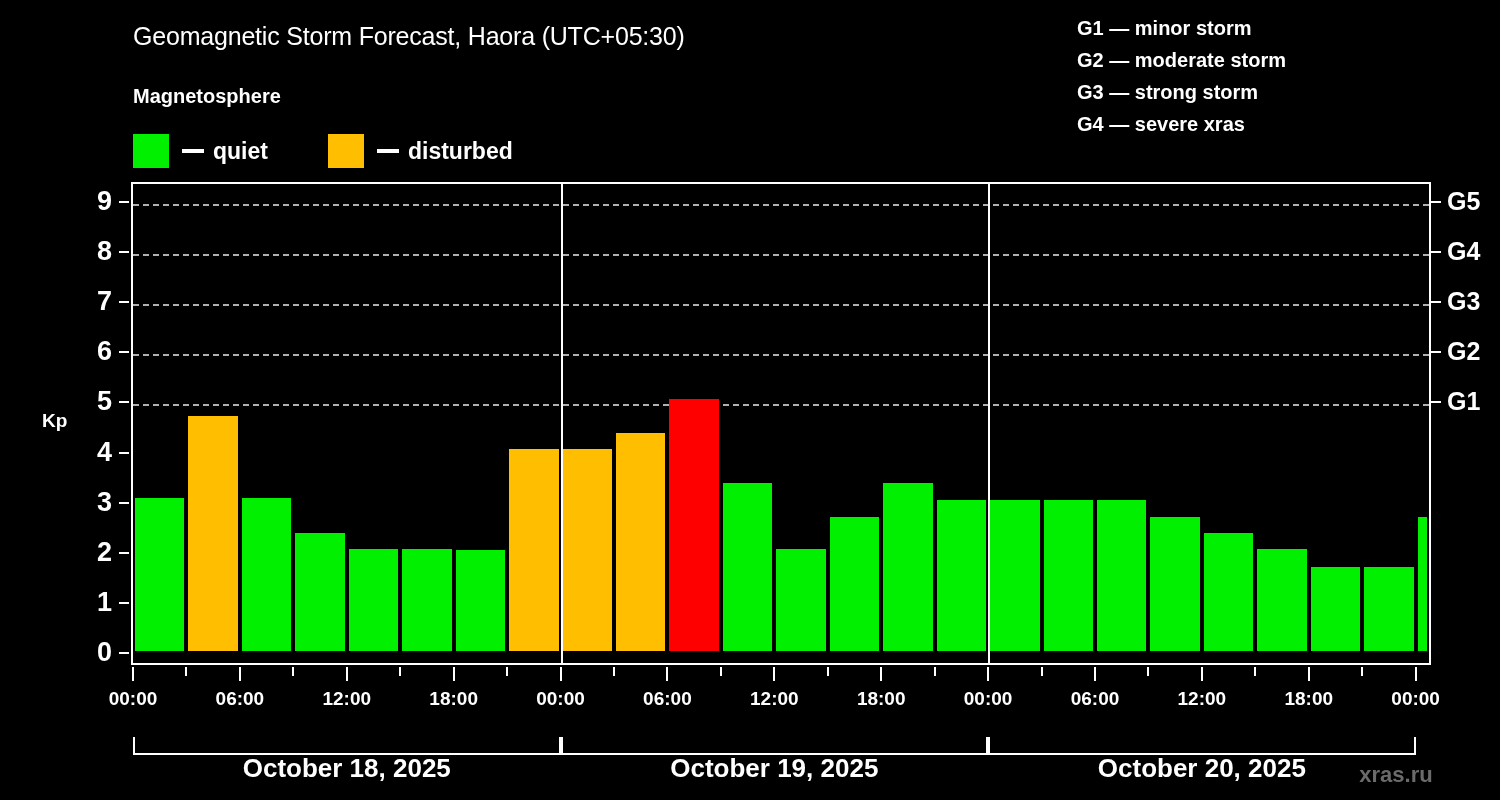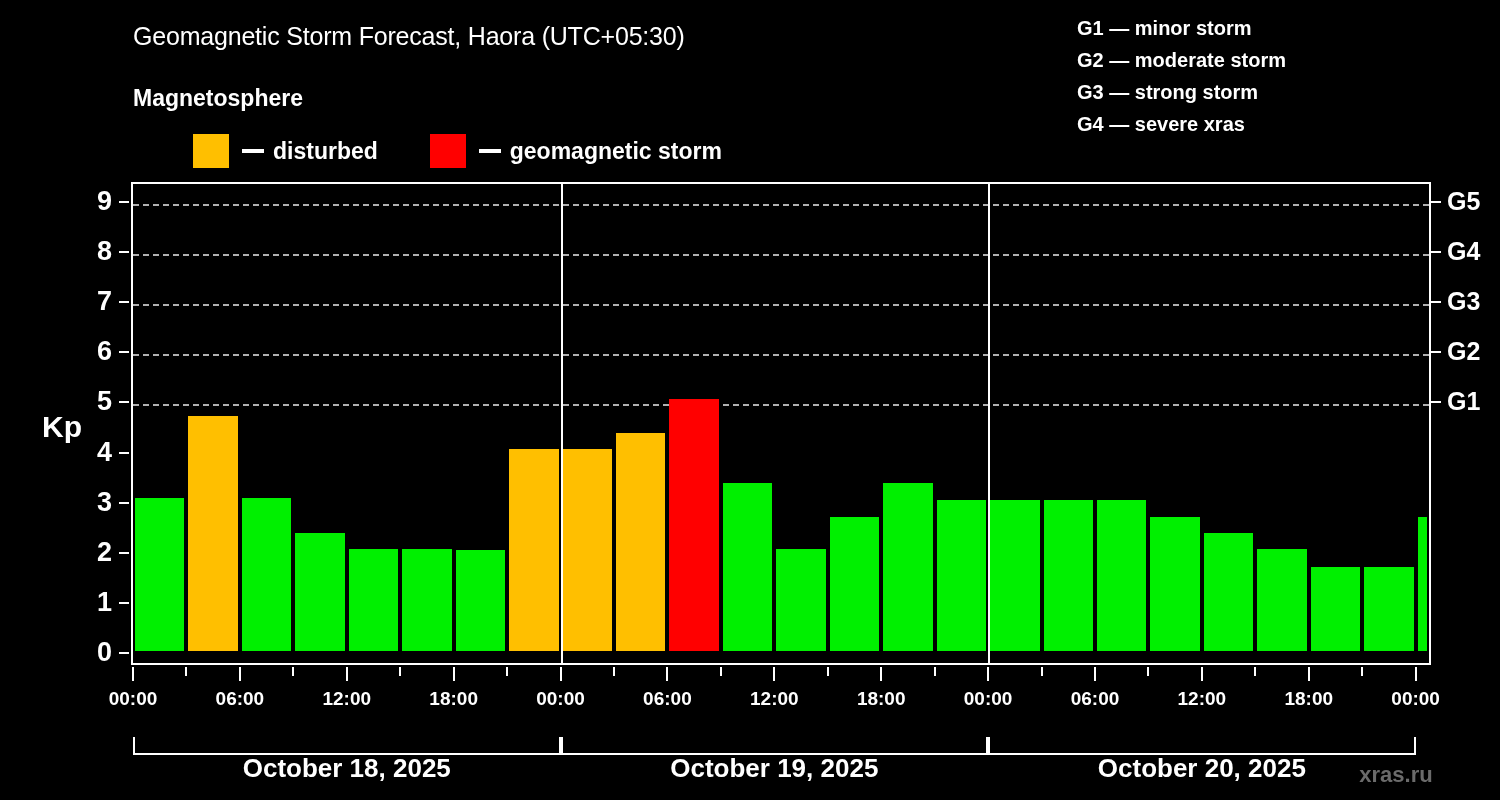--- a/index.html
+++ b/index.html
@@ -23,21 +23,21 @@
     top: 22px;
     font-size: 25px;
     font-weight: normal;
     letter-spacing: -0.2px;
     white-space: nowrap;
   }
   #magnetosphere-label {
     position: absolute;
     left: 133px;
     top: 85px;
-    font-size: 23px;
+    font-size: 20px;
     font-weight: bold;
   }
 
   
   #color-legend {
     position: absolute;
     left: 133px;
     top: 133px;
     display: flex;
     align-items: center;
@@ -144,21 +144,21 @@
     width: 40px;
     text-align: right;
     font-size: 27px;
     font-weight: bold;
     line-height: 1;
   }
   #kp-axis-label {
     position: absolute;
     left: 42px;
     top: 410px;
-    font-size: 30px;
+    font-size: 19px;
     font-weight: bold;
   }
 
   
   .g-tick {
     position: absolute;
     left: 1431px;
     width: 10px;
     height: 2px;
     background: #ffffff;
@@ -218,32 +218,32 @@
     transform: translateX(-50%);
   }
 </style>
 </head>
 <body>
 
 <div id="chart-title">Geomagnetic Storm Forecast, Haora (UTC+05:30)</div>
 <div id="magnetosphere-label">Magnetosphere</div>
 
 <div id="color-legend">
+    <div class="legend-entry">
+      <span class="legend-swatch" style="background: rgb(0, 240, 0);"></span>
+      <span class="legend-dash"></span>
+      <span class="legend-text">quiet</span>
+    </div>
     <span class="legend-gap-a"></span>
     <div class="legend-entry">
       <span class="legend-swatch" style="background: rgb(255, 191, 0);"></span>
       <span class="legend-dash"></span>
       <span class="legend-text">disturbed</span>
     </div>
     <span class="legend-gap-b"></span>
-    <div class="legend-entry">
-      <span class="legend-swatch" style="background: rgb(255, 0, 0);"></span>
-      <span class="legend-dash"></span>
-      <span class="legend-text">geomagnetic storm</span>
-    </div>
   </div>
 
 <div id="g-legend">
     <div class="g-legend-row">G1 — minor storm</div>
     <div class="g-legend-row">G2 — moderate storm</div>
     <div class="g-legend-row">G3 — strong storm</div>
     <div class="g-legend-row">G4 — severe xras</div>
   </div>
 
 <div id="plot-frame">

